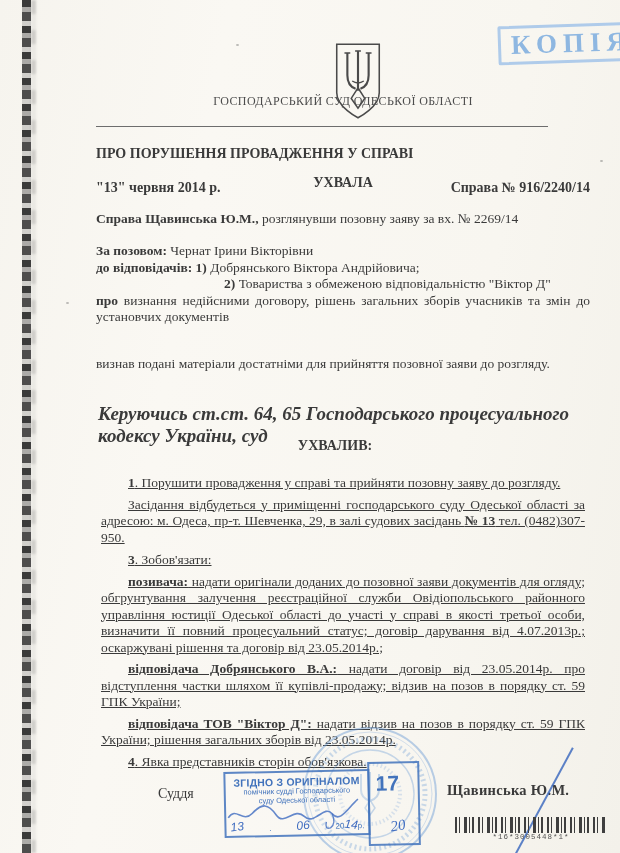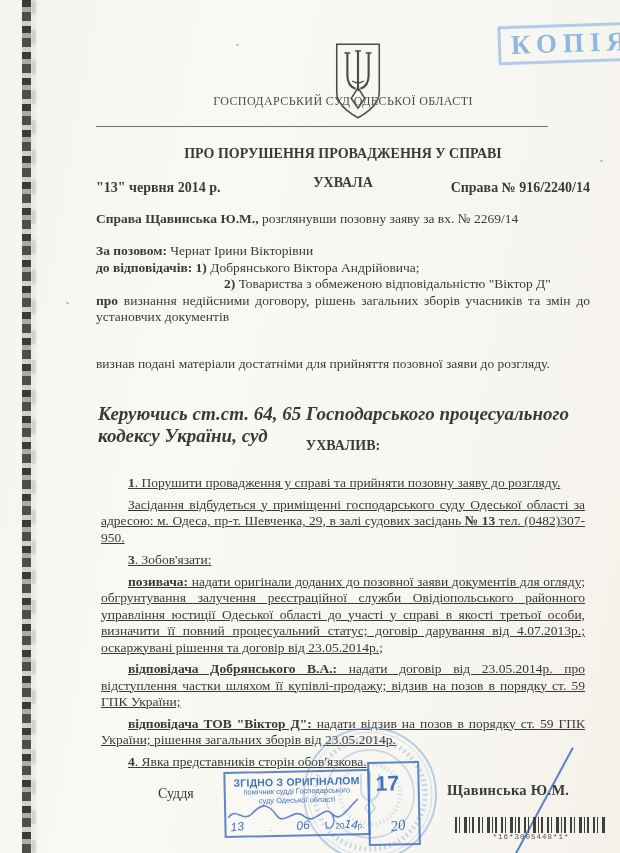--- a/index.html
+++ b/index.html
@@ -16,30 +16,30 @@
     background:repeating-linear-gradient(to bottom,rgba(90,90,90,.25) 0 14px,rgba(150,150,150,.12) 14px 30px);}
   .copy-stamp{position:absolute;left:498px;top:24px;transform:rotate(-2deg);
     color:#86b2e0;border:3px solid #a9c8ea;border-radius:2px;
     font-weight:bold;font-size:27px;letter-spacing:6px;line-height:1.05;
     padding:2px 2px 3px 10px;opacity:.92;}
   .emblem{position:absolute;left:329px;top:42px;}
   .court-name{position:absolute;left:96px;top:94px;width:494px;text-align:center;
     font-size:12px;letter-spacing:.4px;color:#4c4c4c;}
   .head-rule{position:absolute;left:96px;top:126px;width:452px;border-top:1.5px solid #6d6d6d;}
   .title1{position:absolute;left:96px;top:131px;width:494px;text-align:center;font-weight:bold;font-size:14px;margin-top:44px;}
-  .title2{position:absolute;left:96px;top:146px;width:494px;text-align:center;font-weight:bold;font-size:14px;}
+  .title2{position:absolute;left:96px;top:146px;width:494px;text-align:left;font-weight:bold;font-size:14px;}
   .meta-row{position:absolute;left:96px;top:180px;width:494px;display:flex;
     justify-content:space-between;font-weight:bold;font-size:14px;}
   .judge-line{position:absolute;left:96px;top:211px;width:494px;font-size:13.5px;}
   .parties{position:absolute;left:96px;top:243px;width:494px;font-size:13.5px;line-height:16.5px;}
   .parties .indent2{padding-left:128px;}
   .just{text-align:justify;}
   .found-par{position:absolute;left:96px;top:356px;width:494px;font-size:13.5px;}
   .guided{position:absolute;left:98px;top:403px;width:494px;font-weight:bold;font-style:italic;font-size:19px;}
-  .resolved{position:absolute;left:96px;top:438px;width:494px;text-align:center;font-weight:bold;font-size:14px;}
+  .resolved{position:absolute;left:88px;top:438px;width:494px;text-align:center;font-weight:bold;font-size:14px;}
   .items{position:absolute;left:96px;top:470px;width:494px;font-size:13.5px;line-height:16.5px;}
   .items p{margin:5px;text-indent:27px;text-align:justify;text-decoration:underline;}
   .items p.gap{margin-top:6px;}
   b.run{font-weight:bold;}
   .ulbl{font-weight:bold;text-decoration:underline;}
   .judge-label{position:absolute;left:158px;top:786px;font-size:14px;}
   .judge-name{position:absolute;left:447px;top:782px;font-weight:bold;font-size:14.5px;letter-spacing:.3px;}
   .seal{position:absolute;left:298px;top:722px;opacity:.62;pointer-events:none;}
   .stamp{position:absolute;left:224px;top:763px;width:194px;height:82px;transform:rotate(-1.2deg);}
   .stamp .sec-left{position:absolute;left:0;top:7px;width:142px;height:62px;

